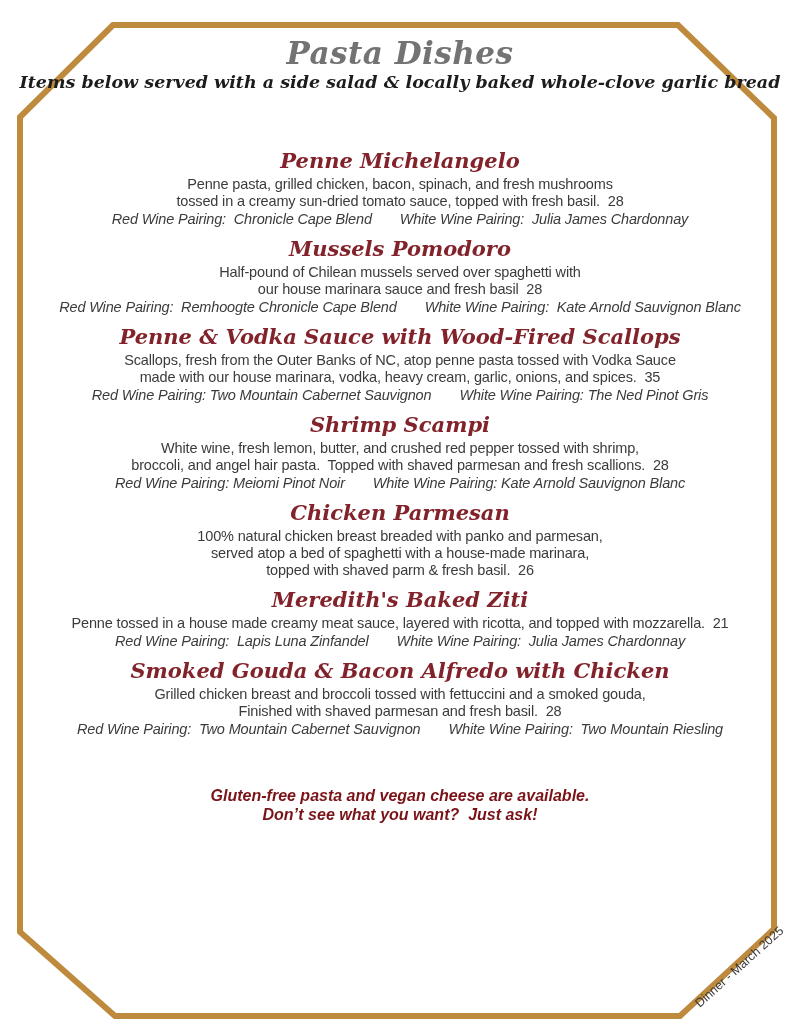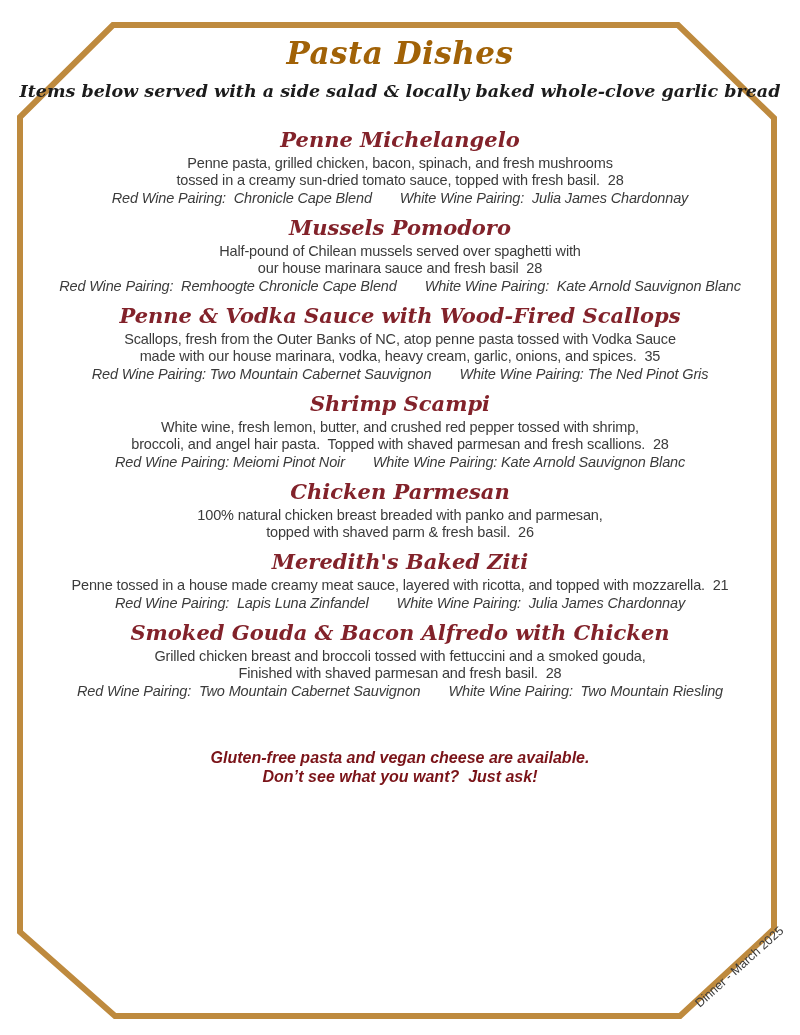--- a/index.html
+++ b/index.html
@@ -16,35 +16,35 @@
 
   .content { position: relative; text-align: center; padding-top: 36px; }
 
   .title {
     font-family: "DejaVu Serif", serif;
     font-style: italic;
     font-weight: 700;
     font-size: 31px;
     line-height: 34px;
     letter-spacing: 0.5px;
-    color: #a16207;
+    color: #737373;
     margin: 0;
   }
   .subtitle {
     font-family: "DejaVu Serif", serif;
     font-style: italic;
     font-weight: 700;
     font-size: 17.5px;
     line-height: 24px;
     color: #1c1c1c;
-    margin: 9px;
+    margin: 0;
   }
 
   #dish-list .dish { margin-top: 8px; }
-  #dish-list .dish:first-child { margin-top: 24px; }
+  #dish-list .dish:first-child { margin-top: 54px; }
 
   .dish-name {
     font-family: "DejaVu Serif", serif;
     font-style: italic;
     font-weight: 700;
     font-size: 21px;
     line-height: 26px;
     color: #82222a;
     margin: 0 0 2px 0;
   }
@@ -125,20 +125,21 @@
         </section>
         <section class="dish">
           <h2 class="dish-name">Shrimp Scampi</h2>
           <div class="dish-line">White wine, fresh lemon, butter, and crushed red pepper tossed with shrimp,</div>
           <div class="dish-line">broccoli, and angel hair pasta.  Topped with shaved parmesan and fresh scallions.  28</div>
           <div class="pairing"><span>Red Wine Pairing: Meiomi Pinot Noir</span><span>White Wine Pairing: Kate Arnold Sauvignon Blanc</span></div>
         </section>
         <section class="dish">
           <h2 class="dish-name">Chicken Parmesan</h2>
           <div class="dish-line">100% natural chicken breast breaded with panko and parmesan,</div>
+          <div class="dish-line">served atop a bed of spaghetti with a house-made marinara,</div>
           <div class="dish-line">topped with shaved parm &amp; fresh basil.  26</div>
         </section>
         <section class="dish">
           <h2 class="dish-name">Meredith's Baked Ziti</h2>
           <div class="dish-line">Penne tossed in a house made creamy meat sauce, layered with ricotta, and topped with mozzarella.  21</div>
           <div class="pairing"><span>Red Wine Pairing:  Lapis Luna Zinfandel</span><span>White Wine Pairing:  Julia James Chardonnay</span></div>
         </section>
         <section class="dish">
           <h2 class="dish-name">Smoked Gouda &amp; Bacon Alfredo with Chicken</h2>
           <div class="dish-line">Grilled chicken breast and broccoli tossed with fettuccini and a smoked gouda,</div>

